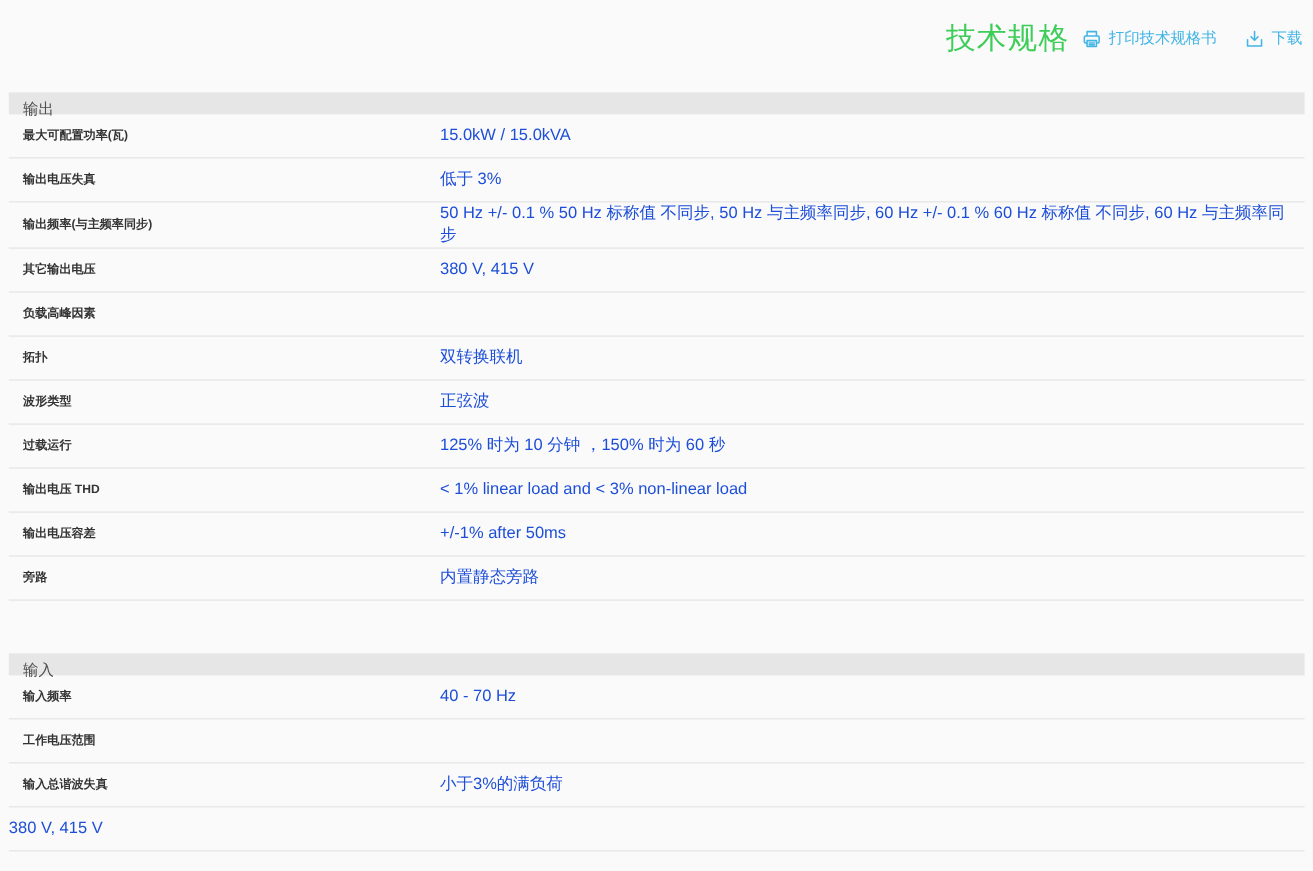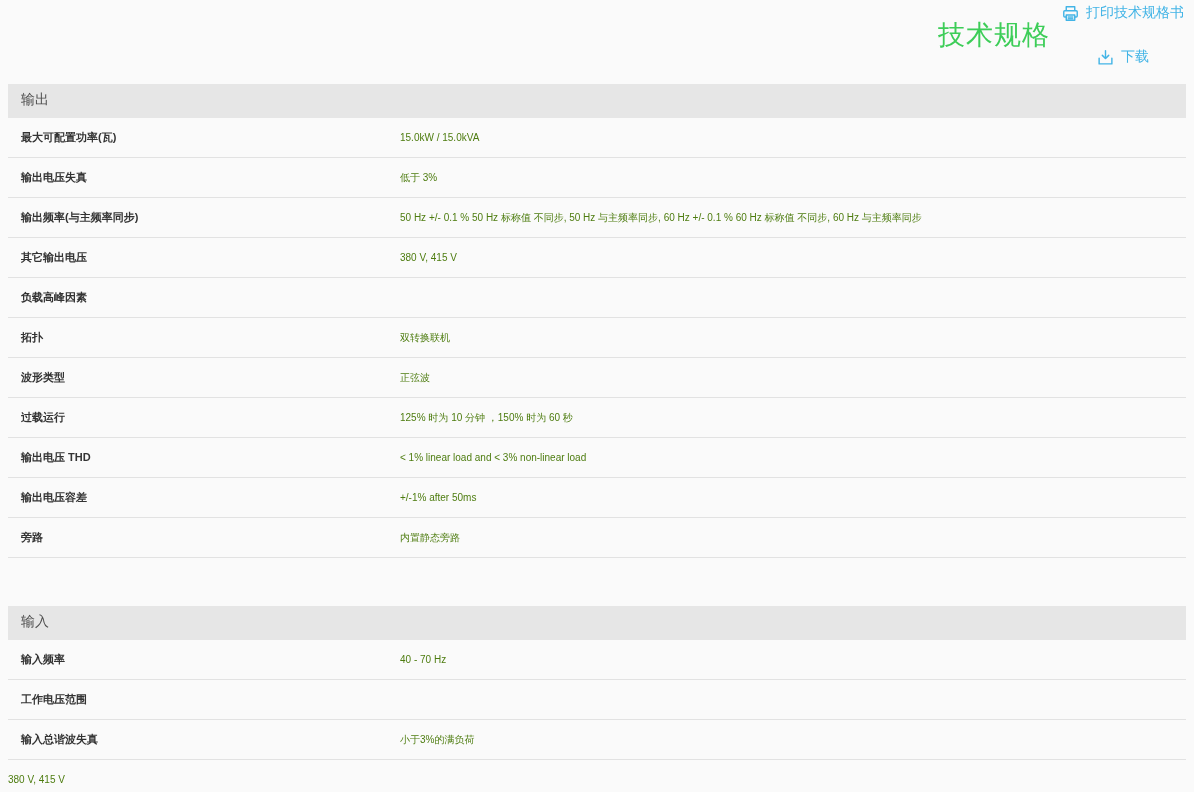--- a/index.html
+++ b/index.html
@@ -27,39 +27,38 @@
   .page-title {
     font-size: 27px;
     font-weight: 400;
     color: #3dcd58;
     letter-spacing: 1px;
   }
   .actions {
     display: flex;
     align-items: center;
     gap: 26px;
-    flex-direction: column;
   }
   .action-link {
     display: flex;
     align-items: center;
     gap: 7px;
     color: #42b4e6;
     font-size: 14px;
     cursor: pointer;
     text-decoration: none;
     white-space: nowrap;
   }
   .action-link svg { display: block; }
   
   .section { margin-top: 28px; }
   .section + .section { margin-top: 48px; }
   .section-header {
     background: #e6e6e6;
-    height: 34px;
+    height: 20px;
     line-height: 30px;
     padding-left: 13px;
     font-size: 14px;
     color: #4d4d4d;
     font-weight: 400;
   }
   .spec-row {
     display: flex;
     align-items: center;
     min-height: 40px;
@@ -71,22 +70,22 @@
     padding-left: 13px;
     padding-right: 16px;
     font-size: 11px;
     font-weight: bold;
     color: #333333;
     line-height: 1.35;
   }
   .spec-value {
     flex: 1;
     padding-right: 8px;
-    font-size: 10px;
-    color: #4d7c0f;
+    font-size: 15px;
+    color: #1d4ed8;
     line-height: 1.35;
   }
 </style>
 </head>
 <body>
 
 <div class="page">
 
   <div class="topbar">
     <h1 class="page-title">技术规格</h1>

